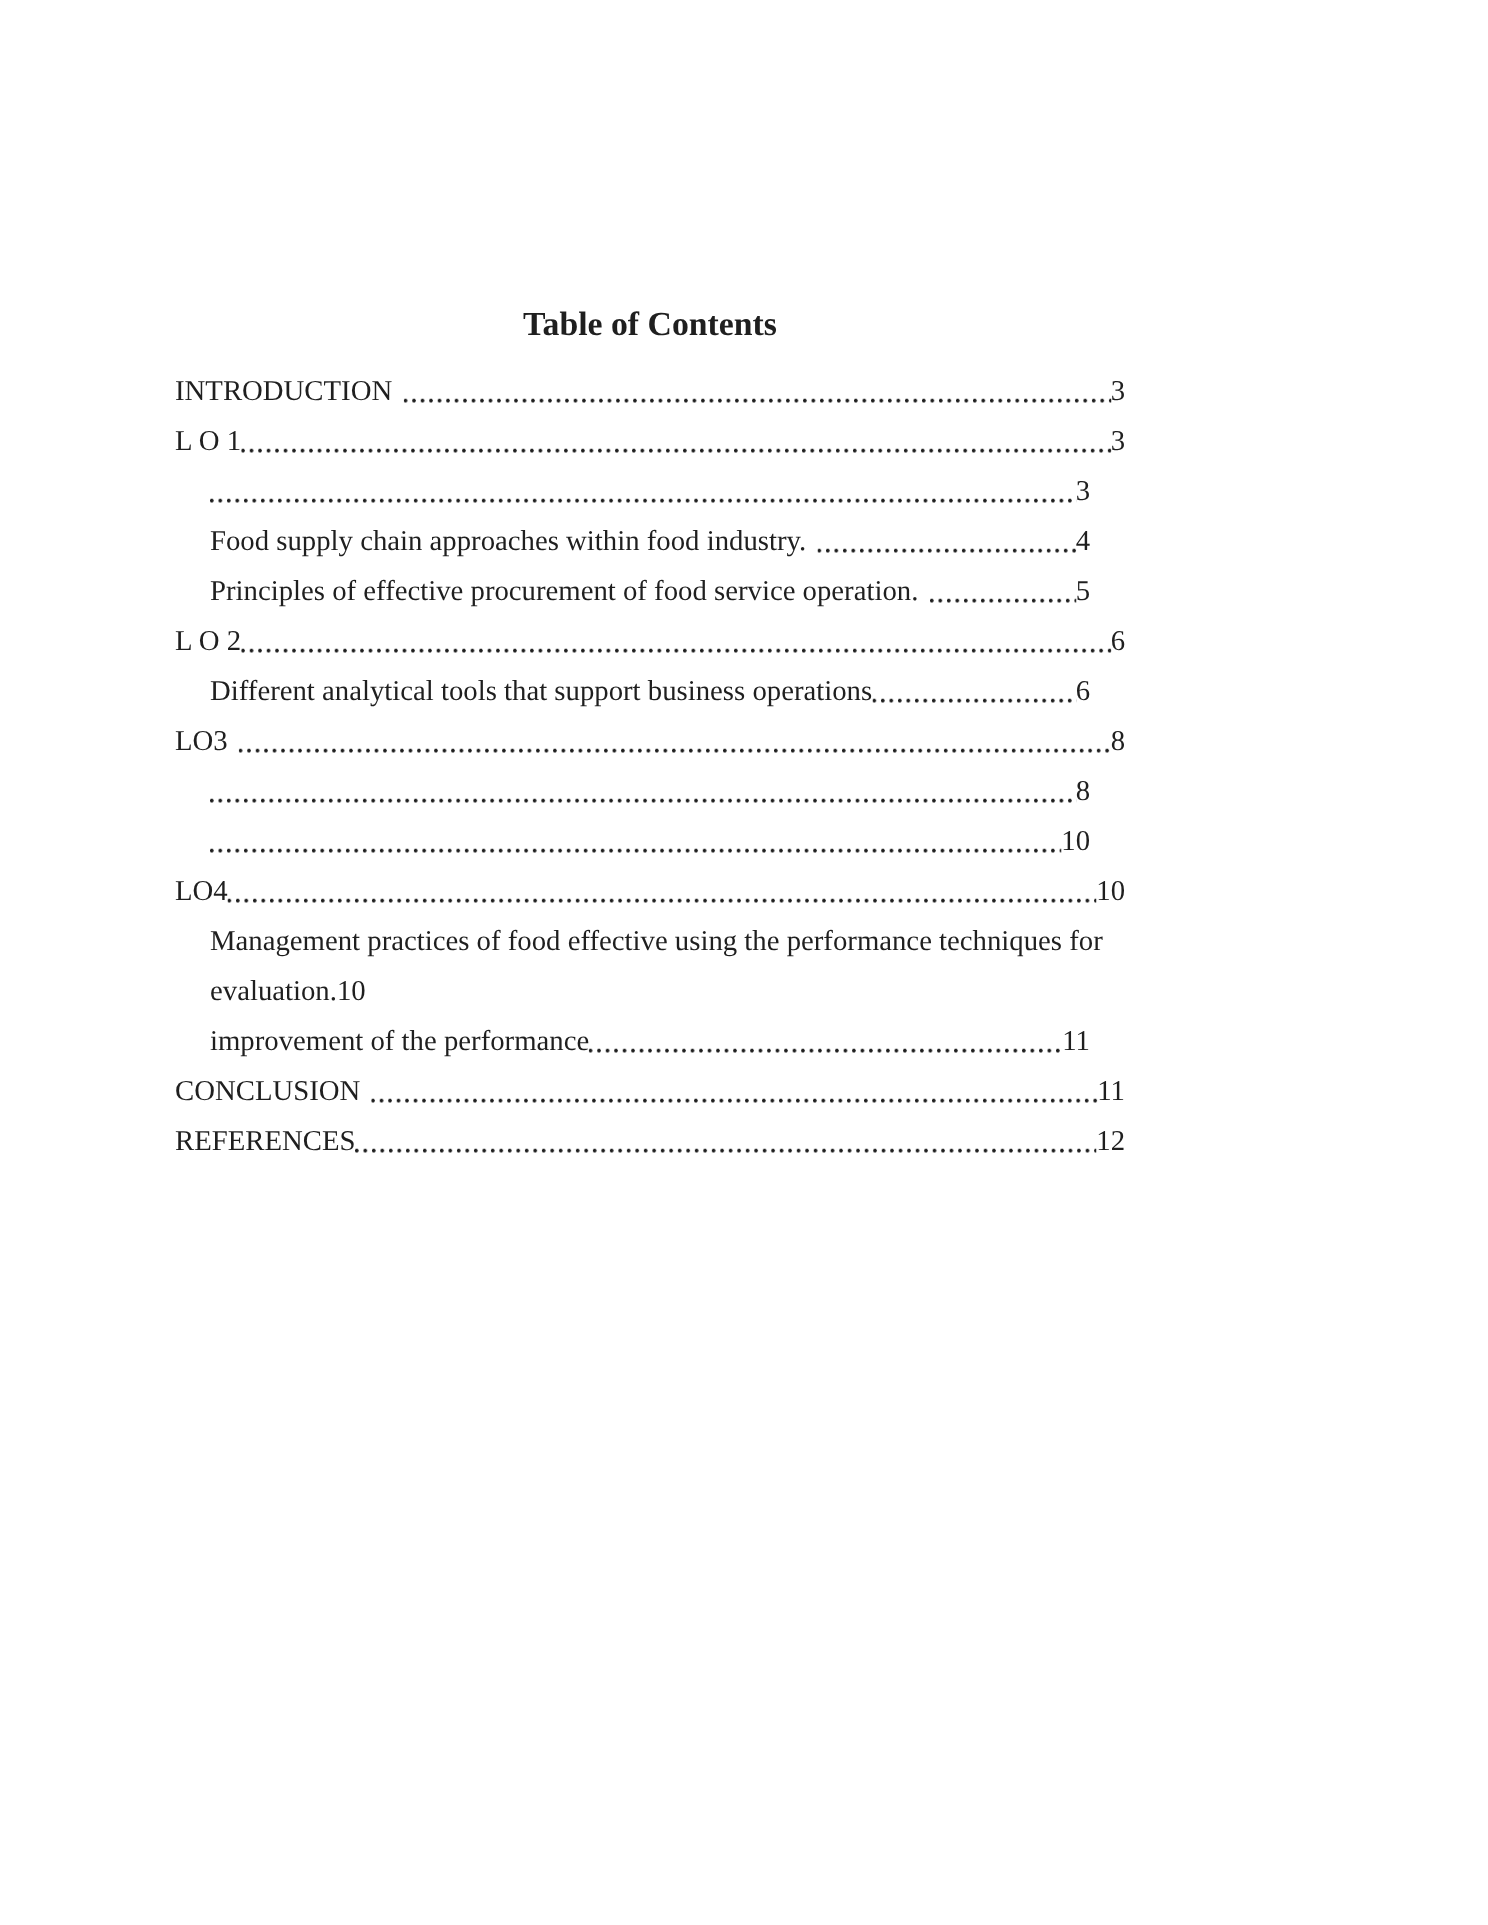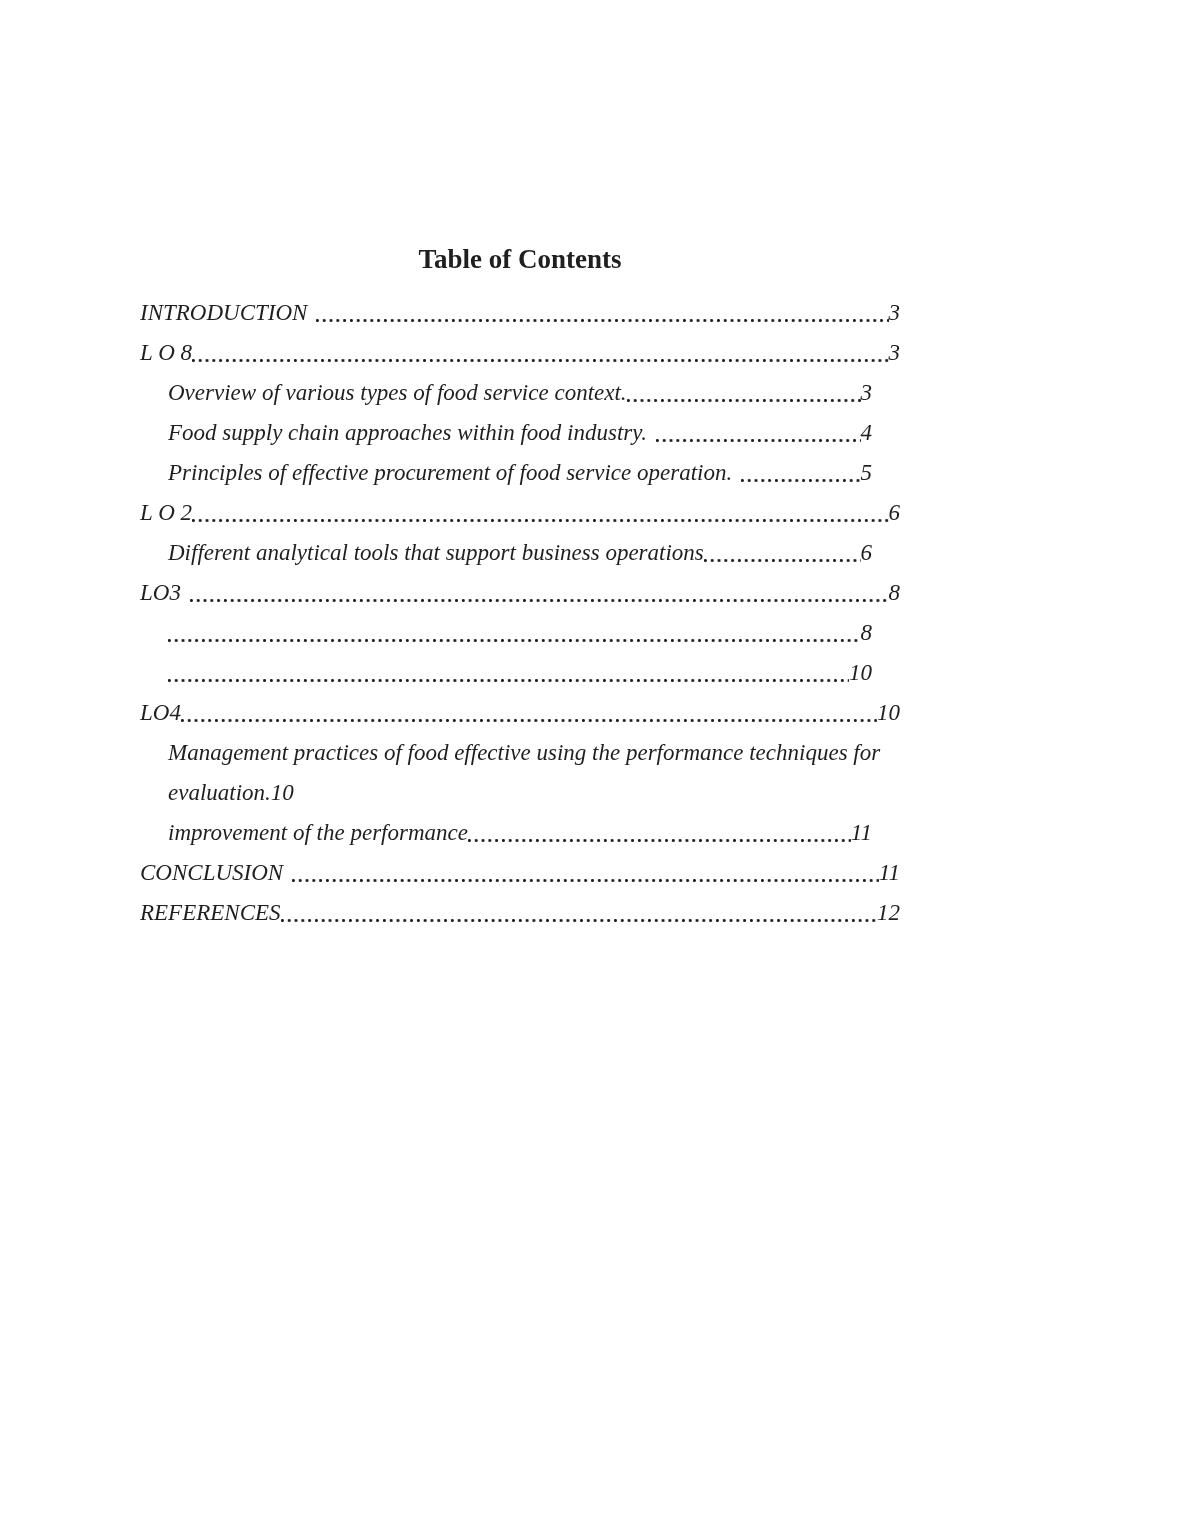--- a/index.html
+++ b/index.html
@@ -14,21 +14,21 @@
     color: #1f1f1f;
     overflow: hidden;
   }
   .doc-title {
     font-size: 27px;
     line-height: 31px;
     font-weight: 700;
     text-align: center;
     margin-bottom: 18px;
   }
-  .toc { width: 100%; font-style: italic; }
+  .toc { width: 100%; }
   .toc-row {
     display: flex;
     font-size: 23px;
     line-height: 40px;
     white-space: nowrap;
   }
   .toc-row .lbl { flex: 0 0 auto; }
   .toc-row .pg  { flex: 0 0 auto; }
   .leader {
     flex: 1 1 auto;
@@ -52,27 +52,26 @@
 
   <div class="toc">
 
     <div class="toc-row lvl1 gap">
       <span class="lbl">INTRODUCTION</span>
         <span class="leader"></span>
         <span class="pg">3</span>
     </div>
 
     <div class="toc-row lvl1">
-      <span class="lbl">L O 8</span>
+      <span class="lbl">L O 1</span>
         <span class="leader"></span>
         <span class="pg">3</span>
     </div>
 
     <div class="toc-row lvl2">
-      <span class="lbl">Overview of various types of food service context.</span>
         <span class="leader"></span>
         <span class="pg">3</span>
     </div>
 
     <div class="toc-row lvl2 gap">
       <span class="lbl">Food supply chain approaches within food industry.</span>
         <span class="leader"></span>
         <span class="pg">4</span>
     </div>
 

